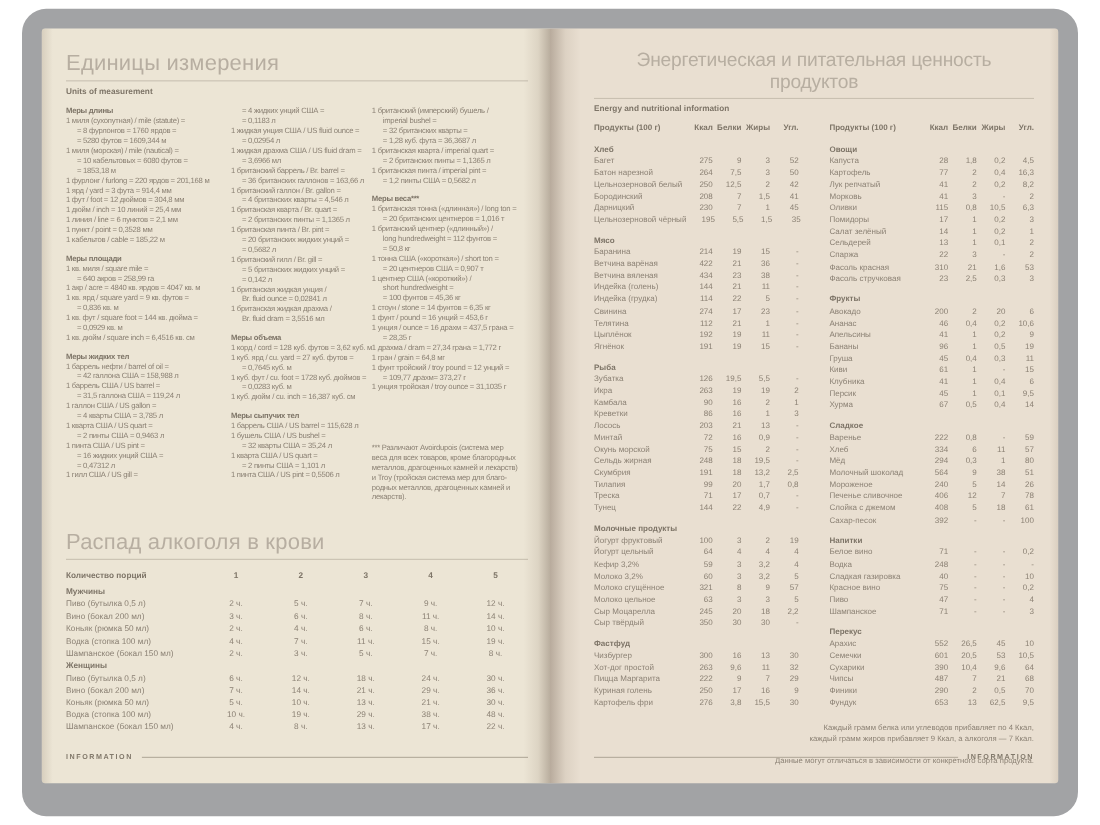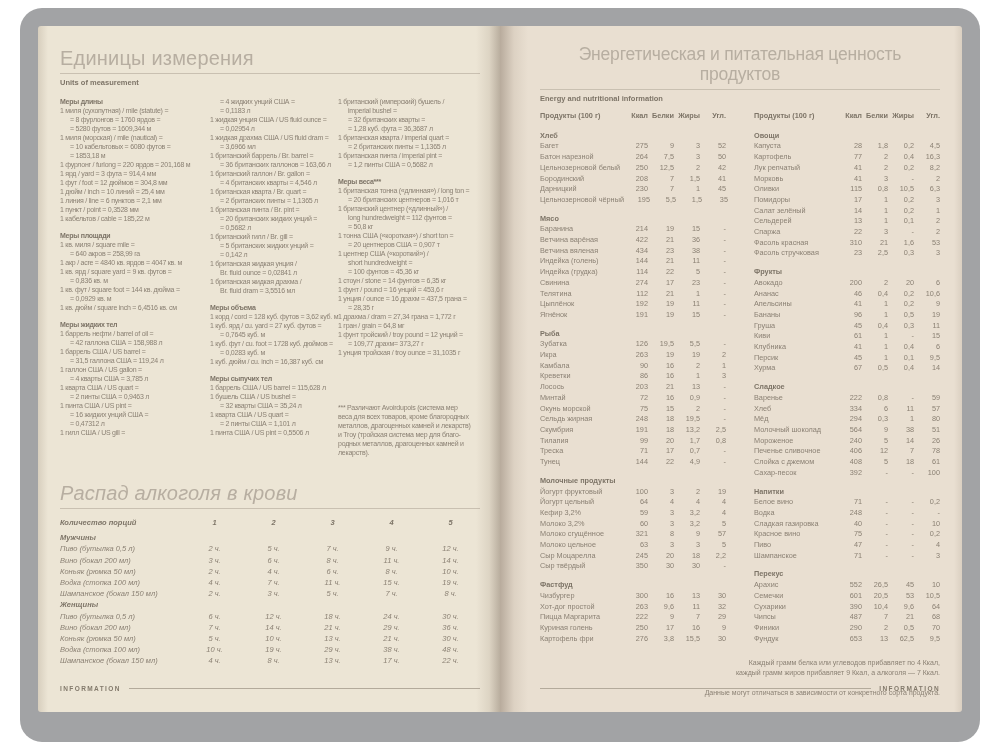--- a/index.html
+++ b/index.html
@@ -30,21 +30,21 @@
   .unit-col.c1{width:150px;}
   .unit-col.c2{width:128px;}
   .unit-col.c3{width:142px;}
   .unit-block + .unit-block{margin-top:8px;}
   .unit-block.gapped{margin-top:46px;}
   .unit-heading{font-weight:bold;color:#7d7467;}
   .unit-line{white-space:nowrap;}
   .unit-line.ind{padding-left:10px;}
 
   
-  .alcohol-sec{margin-top:26px;font-style:italic;}
+  .alcohol-sec{margin-top:26px;}
   .alc-table{margin-top:8px;color:#8b8174;font-size:7.5px;}
   .alc-row{display:flex;line-height:11.2px;}
   .alc-row.alc-header{font-weight:bold;color:#7d7467;margin-bottom:4px;align-items:flex-end;}
   .alc-name{width:125px;white-space:nowrap;}
   .alc-name.alc-group{font-weight:bold;color:#7d7467;}
   .alc-val{flex:1;text-align:center;}
 
   
   .rp-title{text-align:center;font-size:17.5px;line-height:20px;font-weight:400;
     color:#b7aea1;letter-spacing:-0.2px;}

